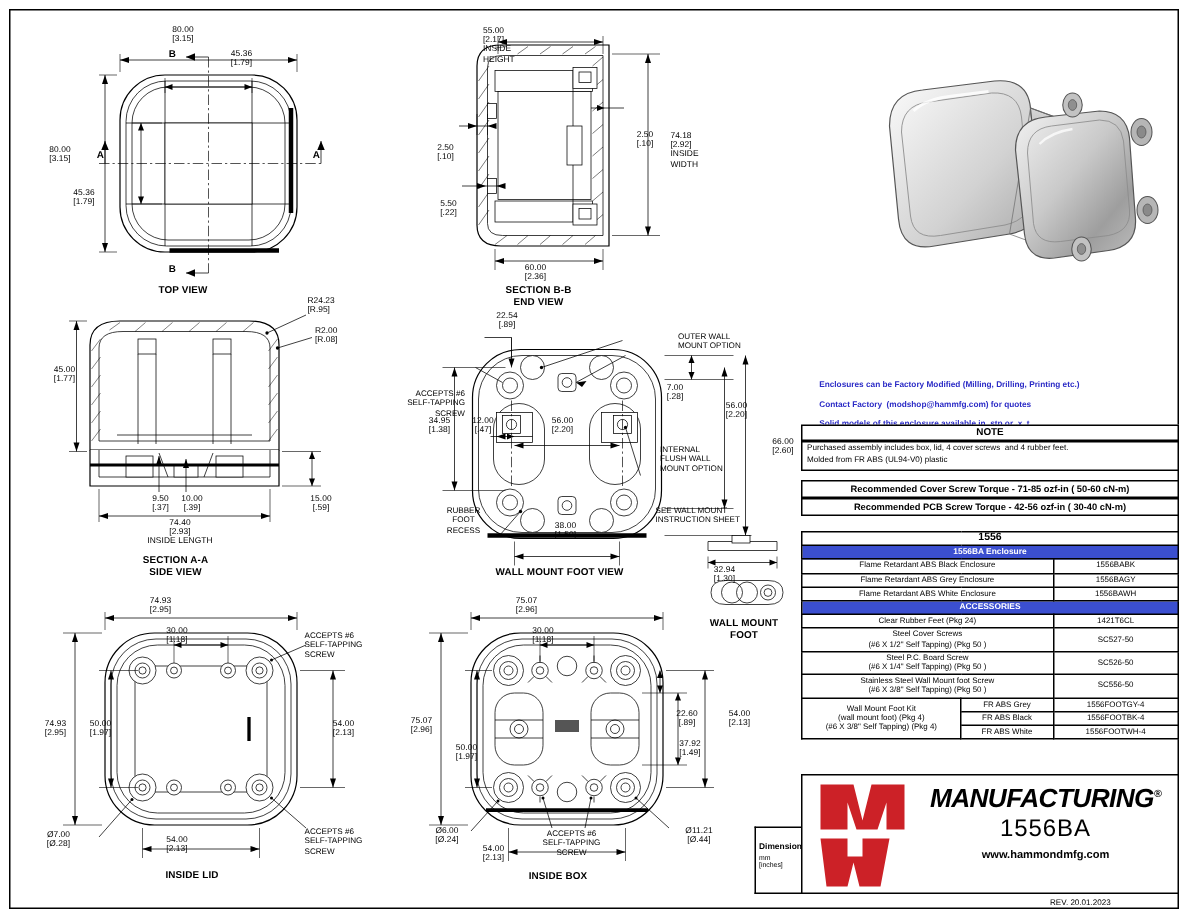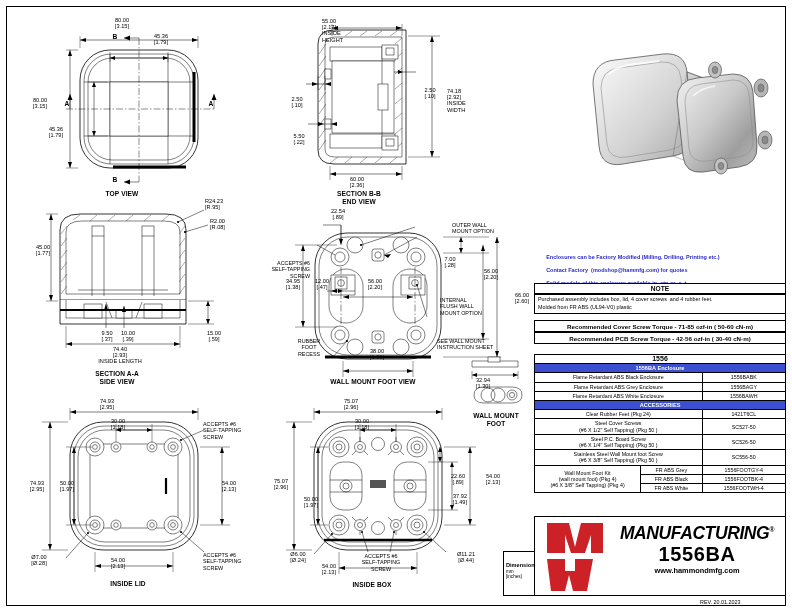--- a/index.html
+++ b/index.html
@@ -786,19 +786,19 @@
     <svg width="252" height="80" style="position:absolute;left:0;top:0;">
       <g fill="#cc2127">
         <path d="M12 6 L34 6 L40 30 L46 6 L68 6 L68 36 L56 36 L56 18 L50 36 L36 36 L30 18 L30 36 L12 36 Z"></path>
         <path d="M12 42 L30 42 L30 54 L40 54 L40 42 L58 42 L52 74 L38 74 L34 58 L30 74 L16 74 Z"></path>
       </g>
     </svg>
     <div style="position:absolute;left:78px;top:4px;width:168px;text-align:center;">
       <div class="brandname" style="font-size:17.5px;line-height:18px;position:relative;">
         <span>MANUFACTURING</span><span style="font-size:7px;vertical-align:super;">®</span>
       </div>
-      <div style="font-size:20px;line-height:24px;font-weight:bold;letter-spacing:.6px;text-align:center;">1556BA</div>
+      <div style="font-size:16px;line-height:24px;font-weight:normal;letter-spacing:.6px;text-align:center;">1556BA</div>
       <div style="font-size:7.4px;font-weight:bold;line-height:10px;">www.hammondmfg.com</div>
     </div>
   </div>
   <div class="rev" style="left:700px;top:599px;">REV. 20.01.2023</div>
 
 </div>
 
 </body></html>

